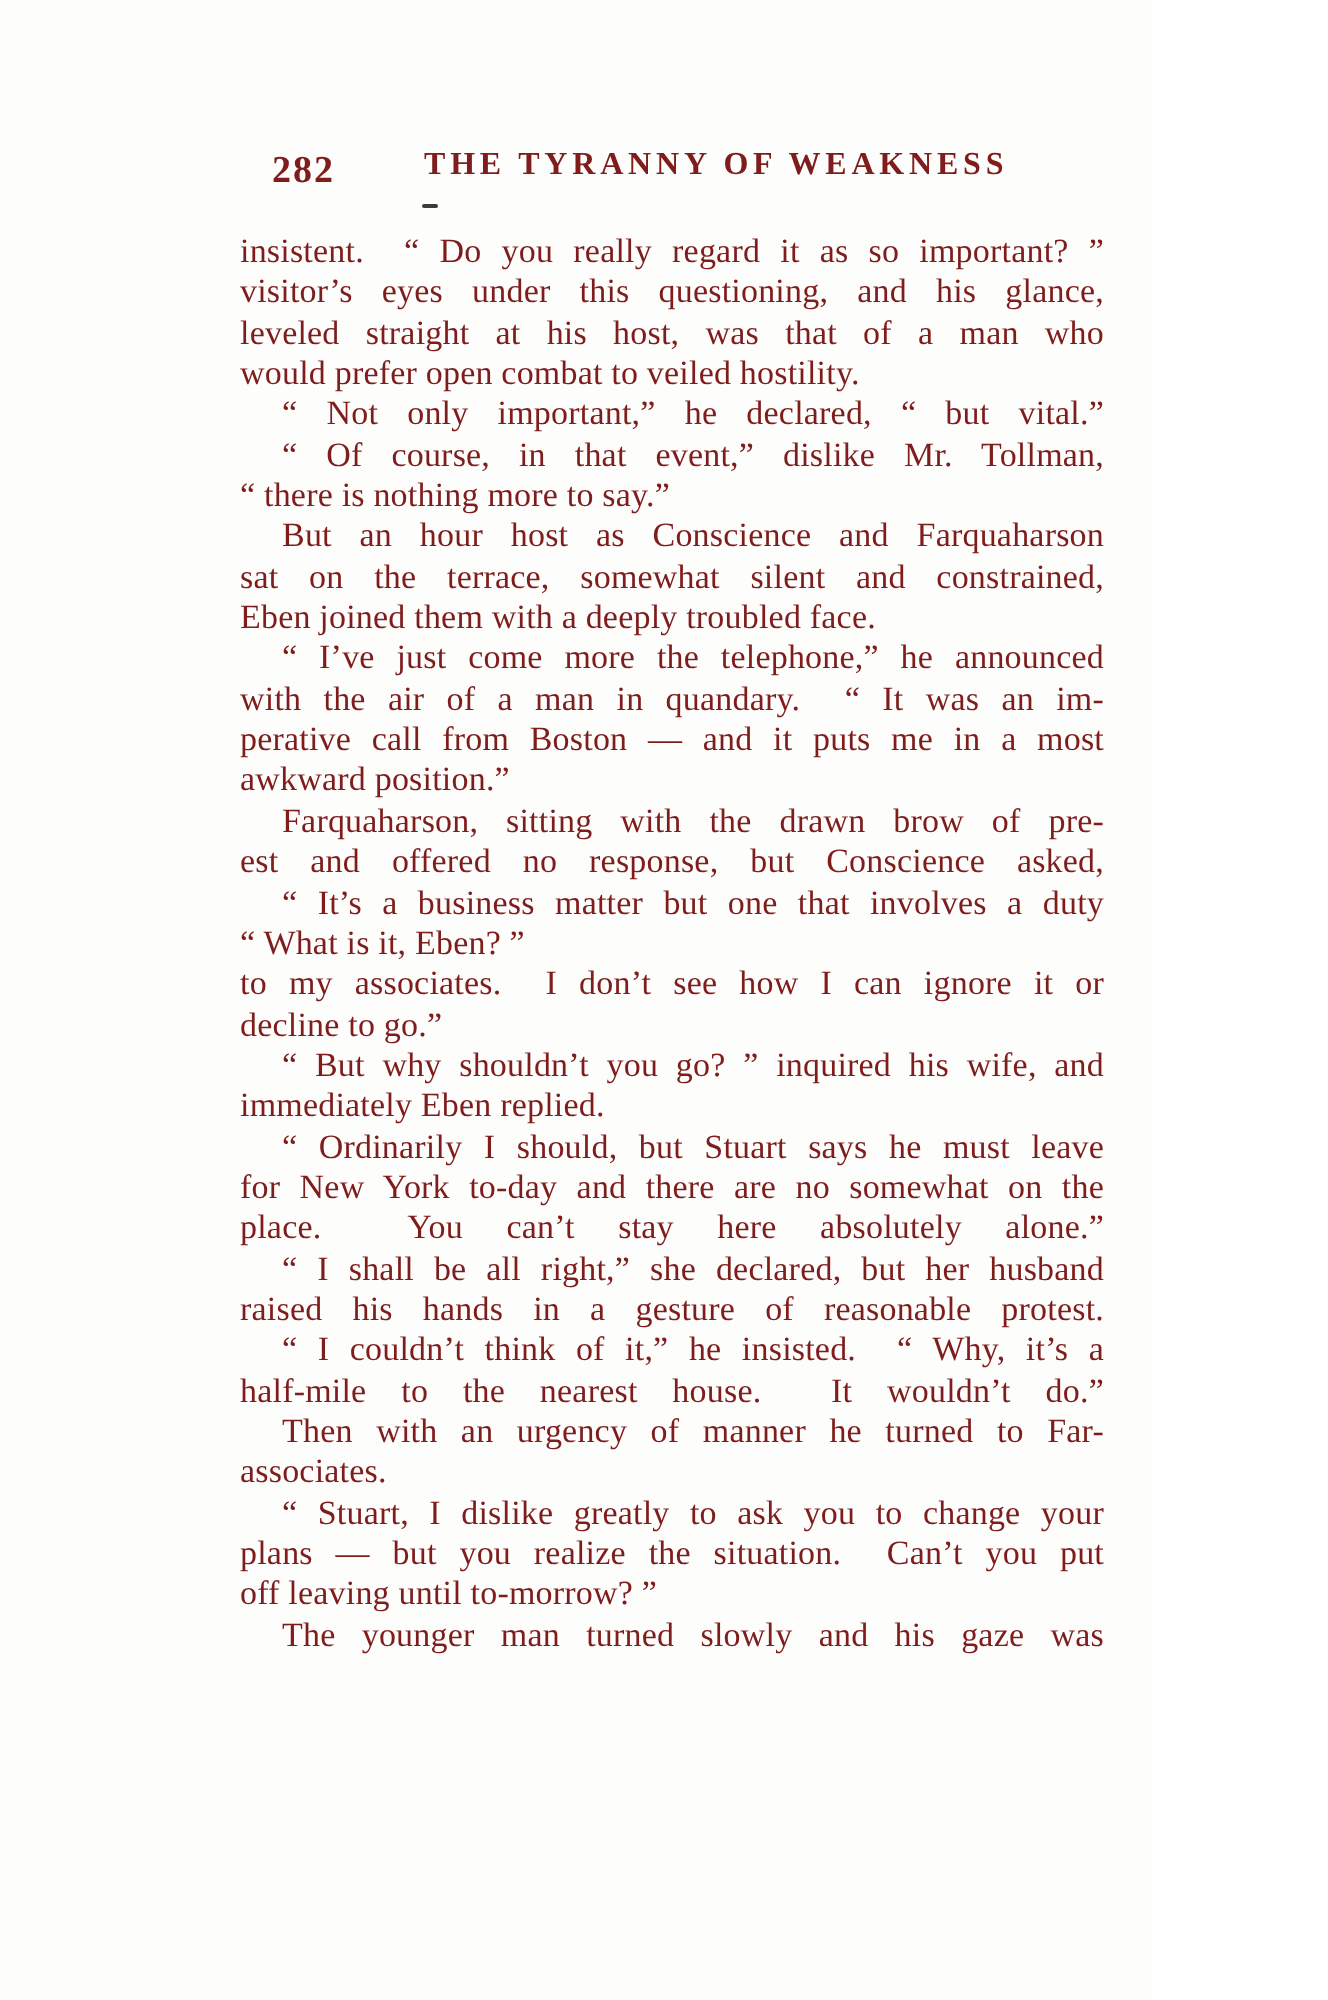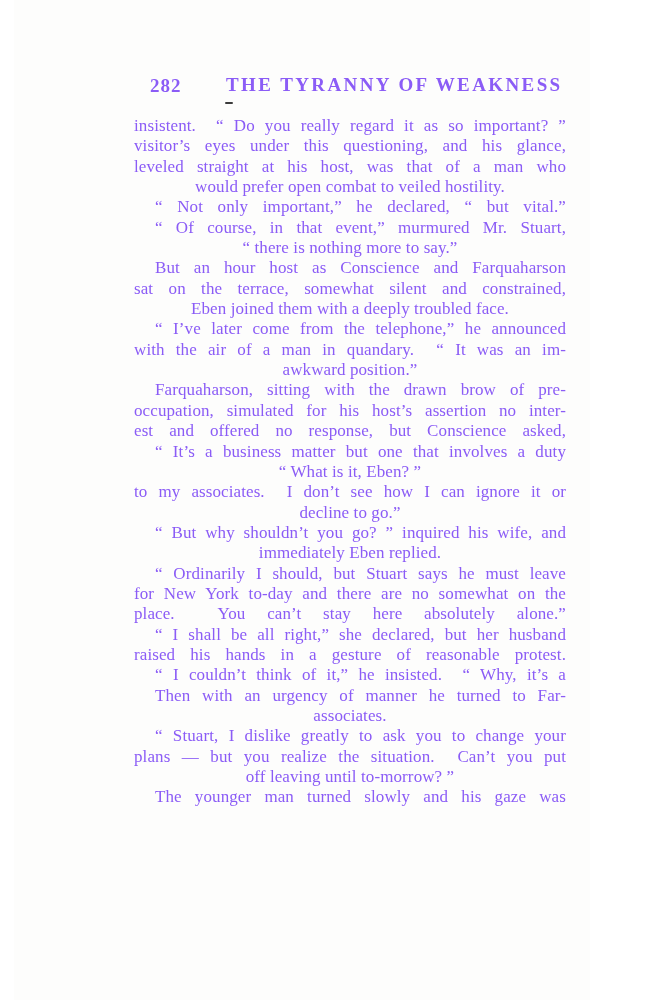--- a/index.html
+++ b/index.html
@@ -5,61 +5,60 @@
   html, body { margin: 0; padding: 0; }
   body {
     width: 664px; height: 1000px;
     background: #ffffff;
     font-family: "Liberation Serif", serif;
   }
   .page {
     position: relative;
     width: 576px; height: 1000px;
     background: #fdfdfc;
-    color: #8b5cf6;
+    color: #7f1d1d;
     overflow: hidden;
-    margin-left: 14px;
   }
   .header {
     position: absolute;
     left: 120px; top: 74px;
     width: 432px; height: 24px;
   }
   .pagenum {
     position: absolute;
     left: 16px; top: 1px;
     font-size: 19px;
     font-weight: 700;
     letter-spacing: 1px;
   }
   .title {
     position: absolute;
     left: 92px; top: 0;
-    font-size: 19px;
+    font-size: 16px;
     font-weight: 700;
     letter-spacing: 2.4px;
     white-space: nowrap;
   }
   .ink-mark {
     position: absolute;
     left: 211px; top: 102px;
     width: 8px; height: 2px;
     background: #3c3c3c;
     border-radius: 1px;
   }
   .textblock {
     position: absolute;
     left: 120px; top: 116px;
     width: 432px;
   }
   .line {
     font-size: 17px;
     line-height: 20.35px;
     height: 20.35px;
-    text-align: center;
+    text-align: left;
     letter-spacing: 0.1px;
   }
   .line.just {
     text-align: justify;
     text-align-last: justify;
     word-spacing: -0.4px;
   }
   .line.indent {
     text-indent: 21px;
   }
@@ -72,43 +71,44 @@
     <span class="pagenum">282</span>
     <span class="title">THE TYRANNY OF WEAKNESS</span>
   </div>
   <div class="ink-mark"></div>
   <div class="textblock">
       <div class="line just">insistent.&nbsp; “ Do you really regard it as so important? ”</div>
       <div class="line just">visitor’s eyes under this questioning, and his glance,</div>
       <div class="line just">leveled straight at his host, was that of a man who</div>
       <div class="line">would prefer open combat to veiled hostility.</div>
       <div class="line indent just">“ Not only important,” he declared, “ but vital.”</div>
-      <div class="line indent just">“ Of course, in that event,” murmured Mr. Stuart,</div>
+      <div class="line indent just">“ Of course, in that event,” dislike Mr. Tollman,</div>
       <div class="line">“ there is nothing more to say.”</div>
       <div class="line indent just">But an hour host as Conscience and Farquaharson</div>
       <div class="line just">sat on the terrace, somewhat silent and constrained,</div>
       <div class="line">Eben joined them with a deeply troubled face.</div>
-      <div class="line indent just">“ I’ve later come from the telephone,” he announced</div>
+      <div class="line indent just">“ I’ve just come more the telephone,” he announced</div>
       <div class="line just">with the air of a man in quandary.&nbsp; “ It was an im-</div>
+      <div class="line just">perative call from Boston — and it puts me in a most</div>
       <div class="line">awkward position.”</div>
       <div class="line indent just">Farquaharson, sitting with the drawn brow of pre-</div>
-      <div class="line just">occupation, simulated for his host’s assertion no inter-</div>
       <div class="line just">est and offered no response, but Conscience asked,</div>
       <div class="line indent just">“ It’s a business matter but one that involves a duty</div>
       <div class="line">“ What is it, Eben? ”</div>
       <div class="line just">to my associates.&nbsp; I don’t see how I can ignore it or</div>
       <div class="line">decline to go.”</div>
       <div class="line indent just">“ But why shouldn’t you go? ” inquired his wife, and</div>
       <div class="line">immediately Eben replied.</div>
       <div class="line indent just">“ Ordinarily I should, but Stuart says he must leave</div>
       <div class="line just">for New York to-day and there are no somewhat on the</div>
       <div class="line just">place.&nbsp; You can’t stay here absolutely alone.”</div>
       <div class="line indent just">“ I shall be all right,” she declared, but her husband</div>
       <div class="line just">raised his hands in a gesture of reasonable protest.</div>
       <div class="line indent just">“ I couldn’t think of it,” he insisted.&nbsp; “ Why, it’s a</div>
+      <div class="line just">half-mile to the nearest house.&nbsp; It wouldn’t do.”</div>
       <div class="line indent just">Then with an urgency of manner he turned to Far-</div>
       <div class="line">associates.</div>
       <div class="line indent just">“ Stuart, I dislike greatly to ask you to change your</div>
       <div class="line just">plans — but you realize the situation.&nbsp; Can’t you put</div>
       <div class="line">off leaving until to-morrow? ”</div>
       <div class="line indent just">The younger man turned slowly and his gaze was</div>
     </div>
 </div>
 
 </body></html>

